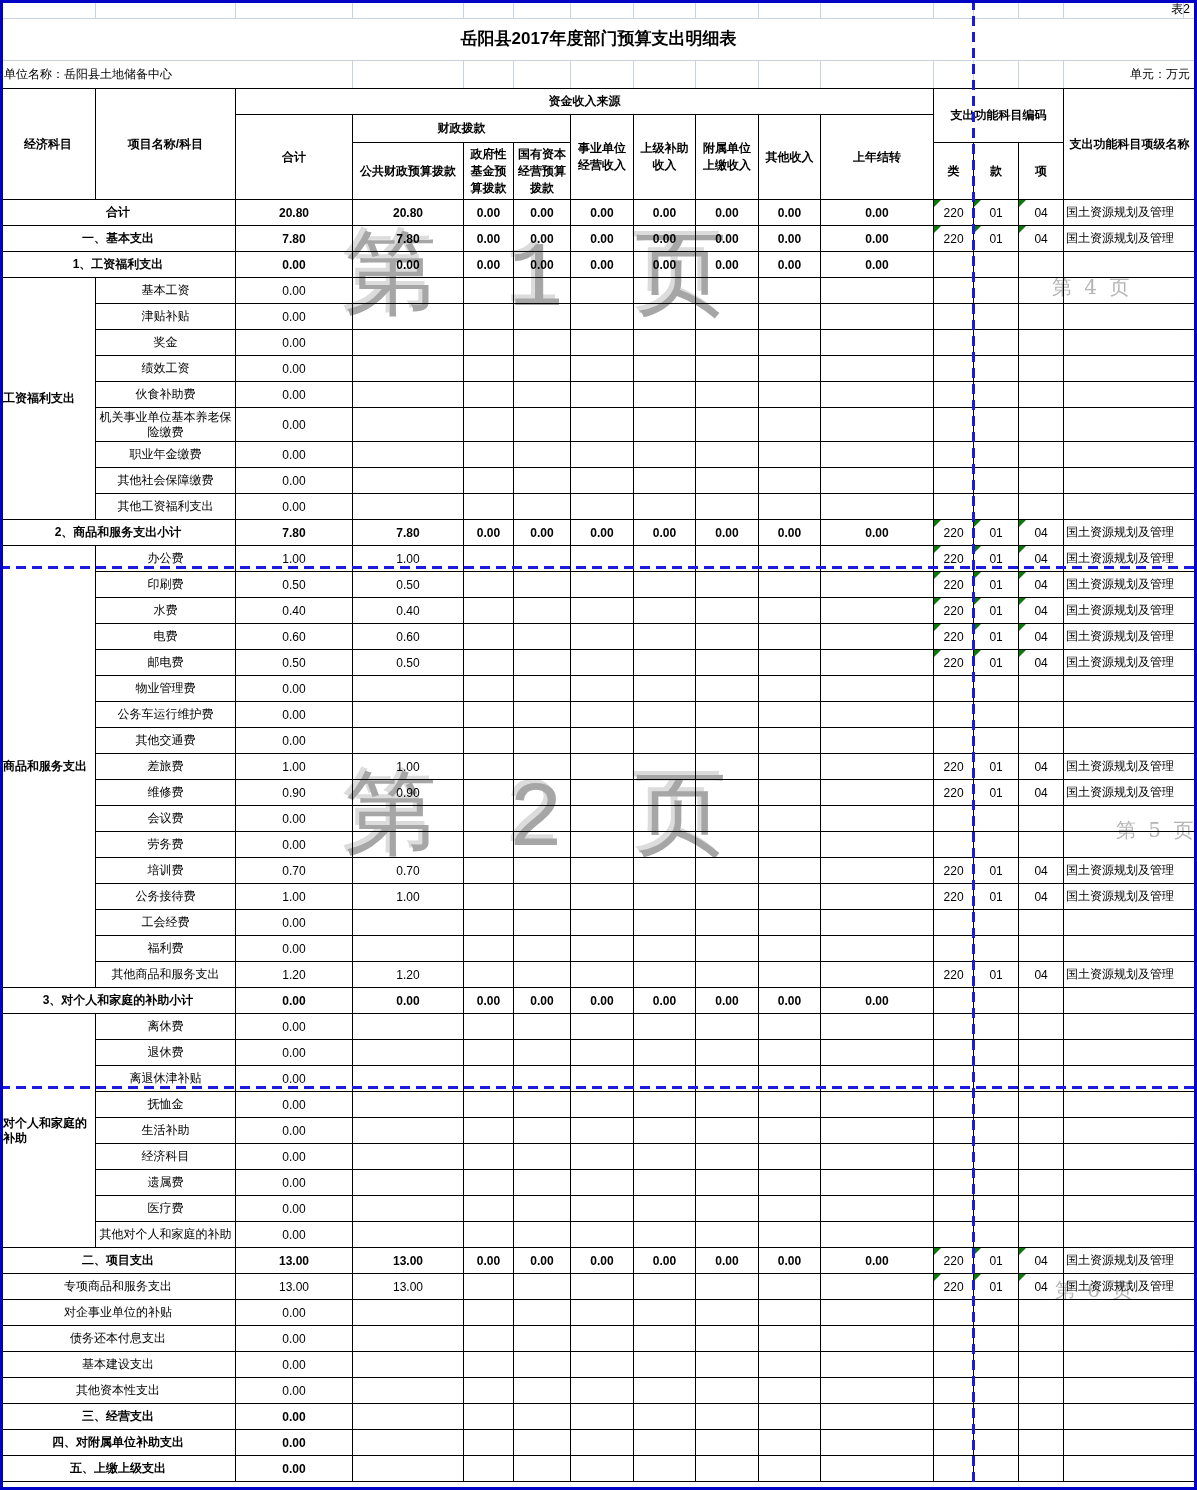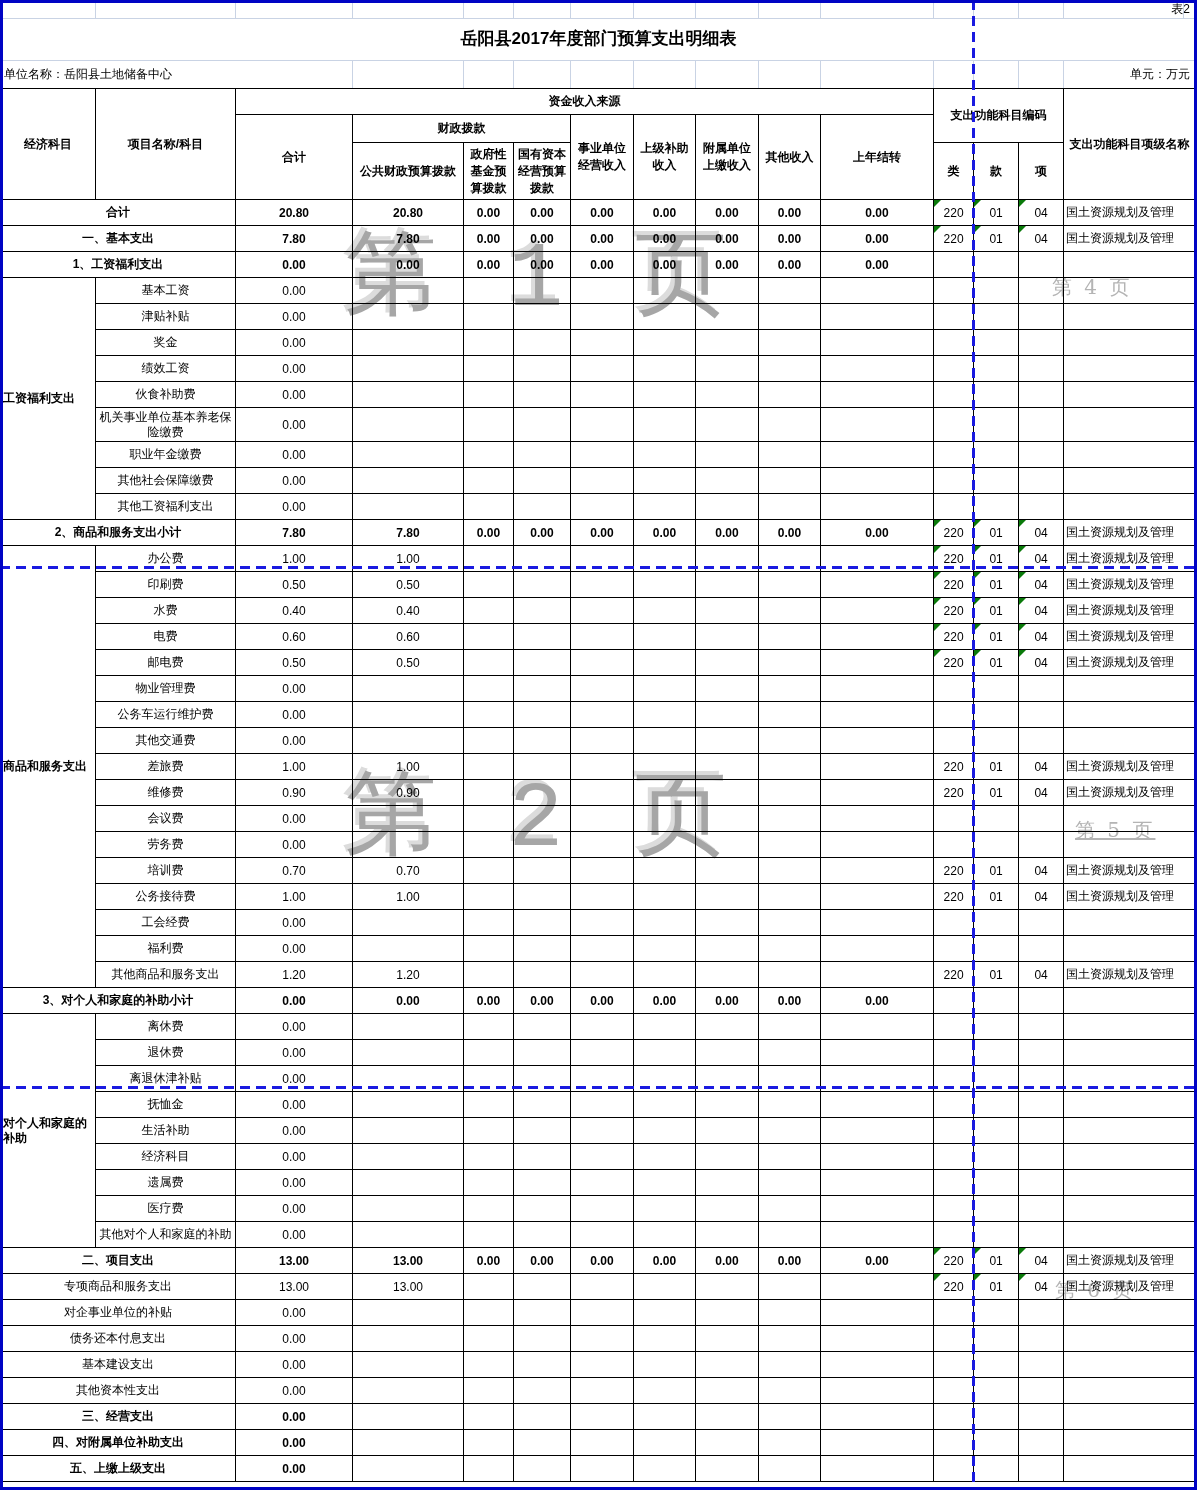--- a/index.html
+++ b/index.html
@@ -59,21 +59,21 @@
 </style>
 </head>
 <body>
 
 <div class="sheet">
 
   <div class="wm-layer">
     <div class="wm-big" style="left:345px; top:235px;">第 1 页</div>
     <div class="wm-big" style="left:345px; top:775px;">第 2 页</div>
     <div class="wm-small" style="left:1052px; top:277px;">第 4 页</div>
-    <div class="wm-small" style="left:1075px; top:820px;text-decoration:underline;">第 5 页</div>
+    <div class="wm-small" style="left:1116px; top:820px;">第 5 页</div>
     <div class="wm-small" style="left:1055px; top:1280px;">第 6 页</div>
   </div>
 
   <div class="content">
     <div class="topgrid">
         <div class="glv" style="left: 95px; top: 0px; height: 18px;"></div>
         <div class="glv" style="left: 235px; top: 0px; height: 18px;"></div>
         <div class="glv" style="left: 352px; top: 0px; height: 18px;"></div>
         <div class="glv" style="left: 463px; top: 0px; height: 18px;"></div>
         <div class="glv" style="left: 513px; top: 0px; height: 18px;"></div>

